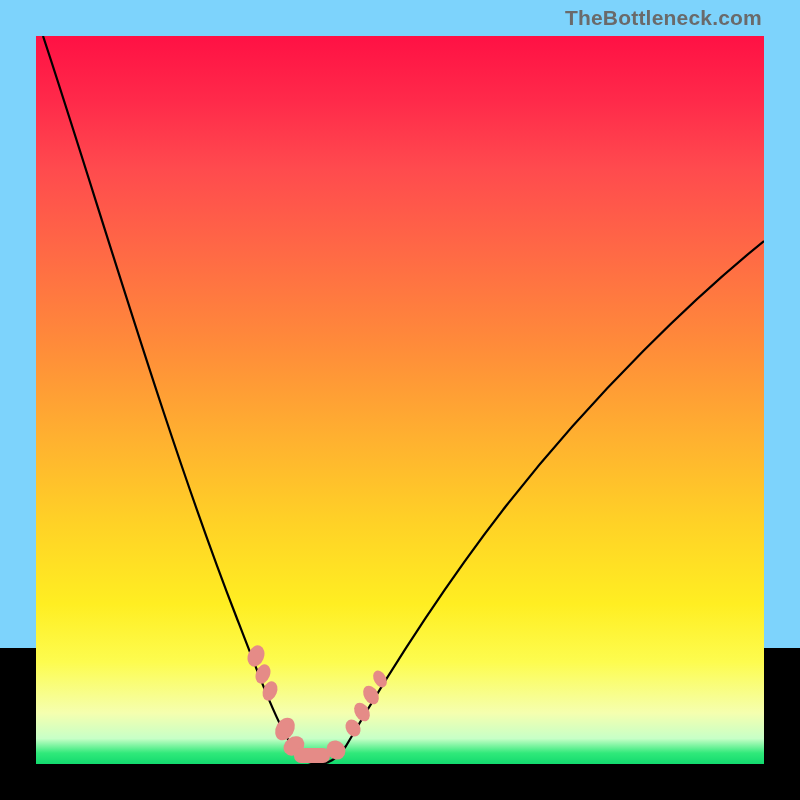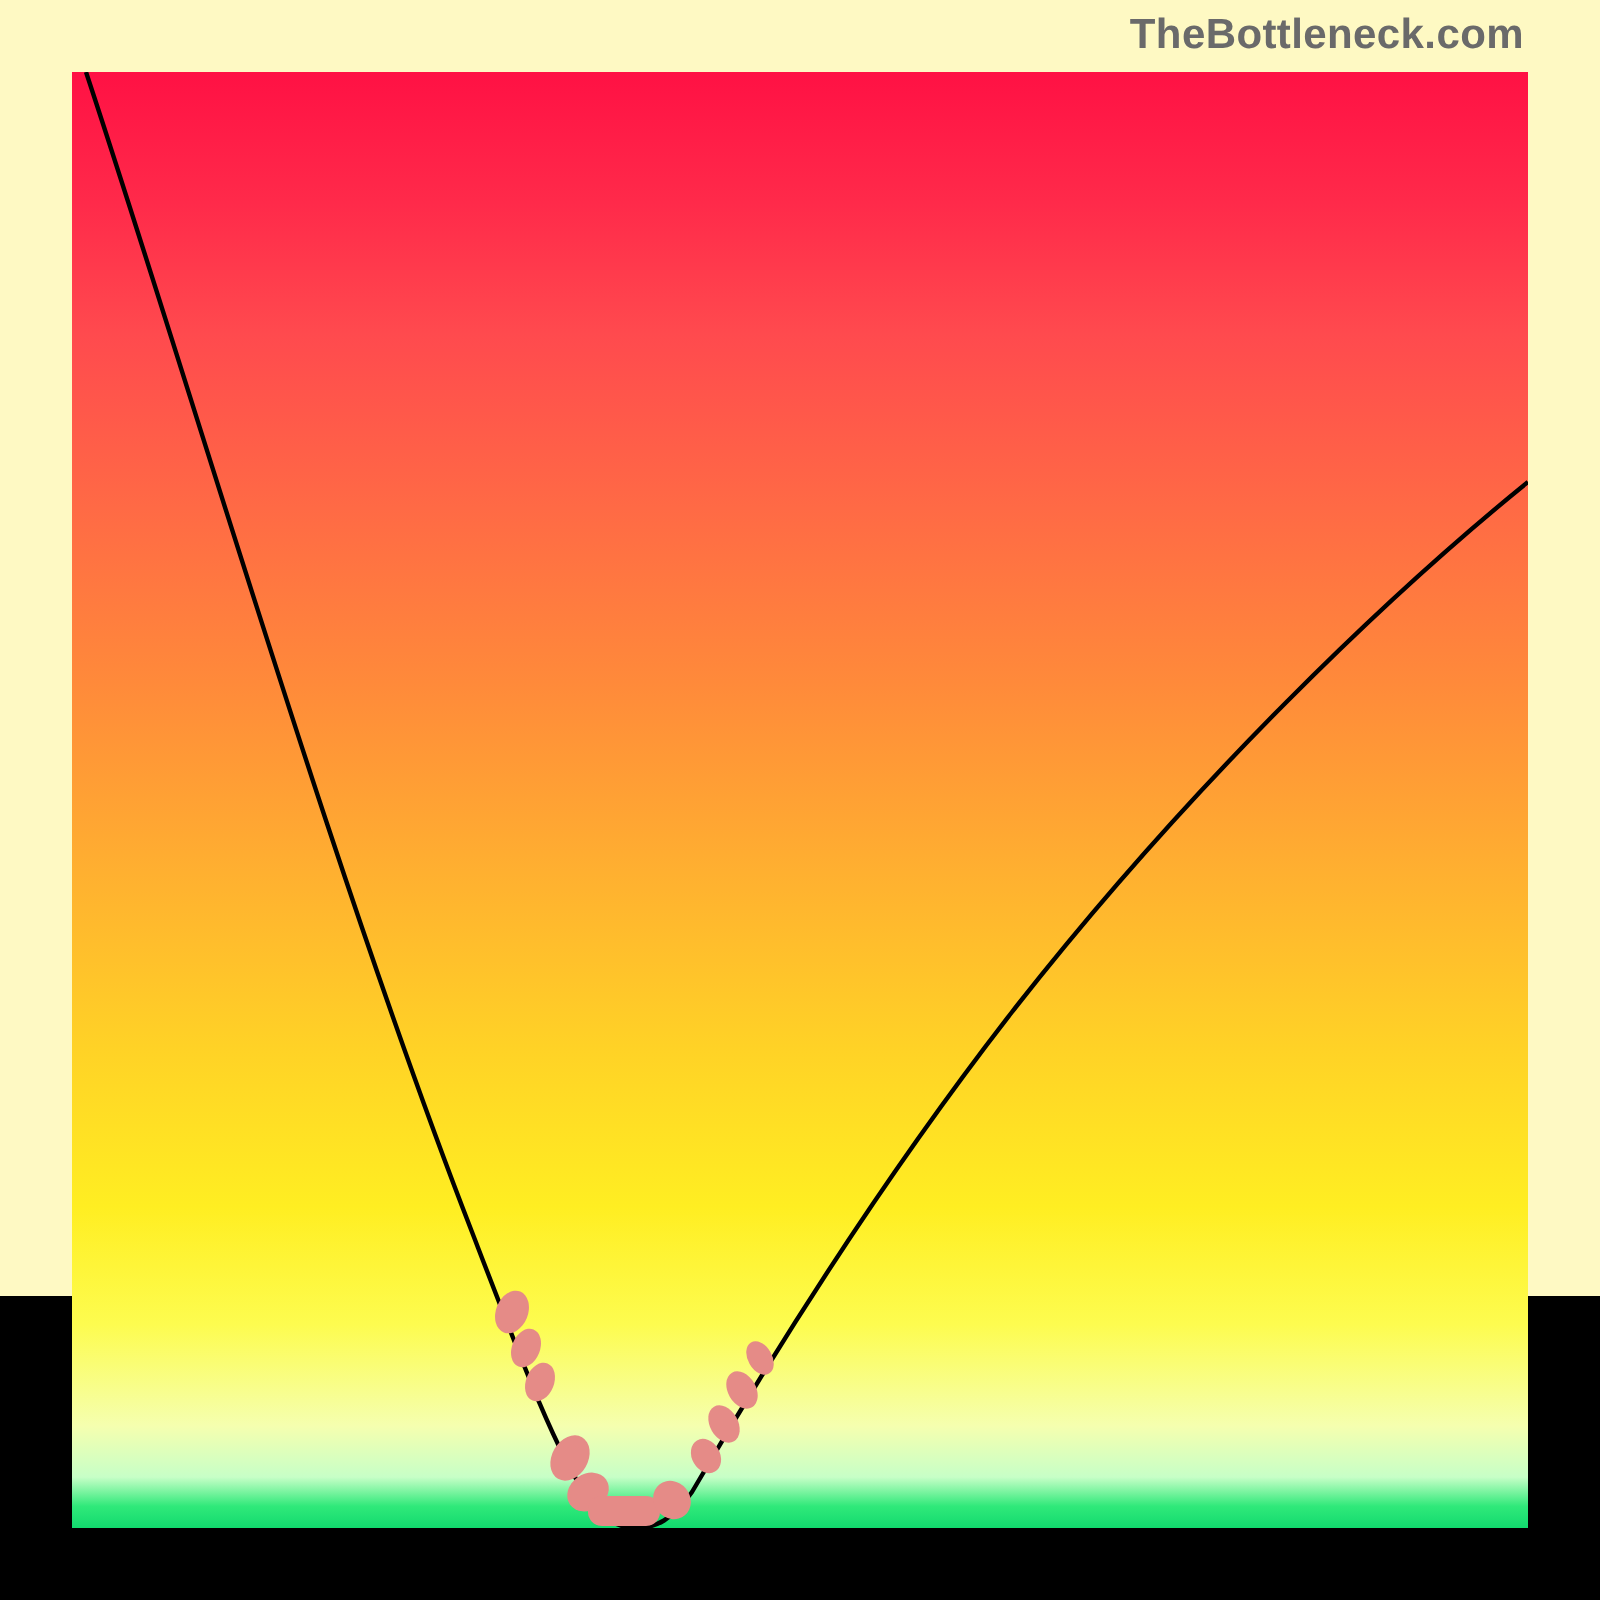--- a/index.html
+++ b/index.html
@@ -10,21 +10,21 @@
     background: #000;
     font-family: Arial, sans-serif;
     overflow: hidden;
   }
   .frame {
     position: absolute;
     top: 0;
     left: 0;
     width: 800px;
     height: 648px;
-    background: #fef9c3;
+    background: #7dd3fc;
   }
   .plot {
     position: absolute;
     top: 36px;
     left: 36px;
     width: 728px;
     height: 728px;
     background: linear-gradient(to bottom,
       #ff1144 0%,
       #ff2a4a 9%,

